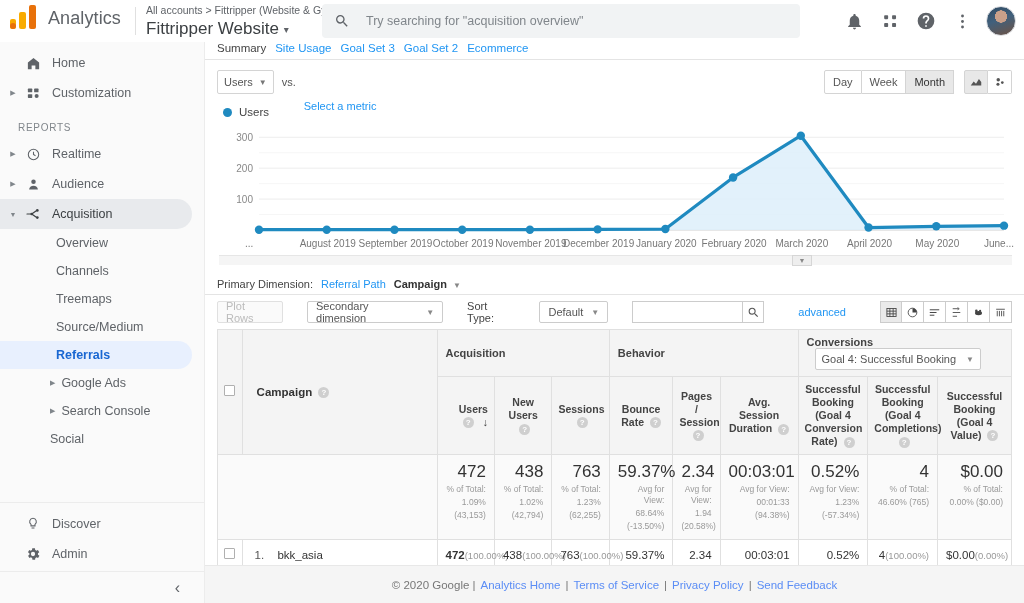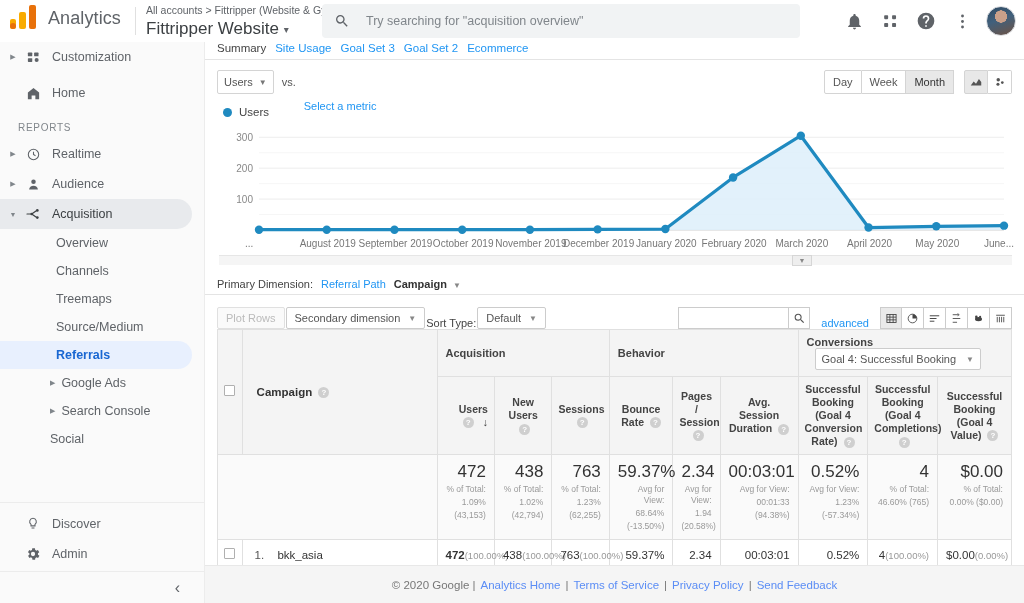--- a/index.html
+++ b/index.html
@@ -105,21 +105,21 @@
   .scrollstrip { height:12px; margin:1px 12px 0 14px; position:relative; }
   .scrollstrip .sbar { position:absolute; left:0; right:0; top:0; height:10px; background:#f5f5f5; border-top:1px solid #e6e6e6; }
   .scrollstrip .sthumb { position:absolute; right:200px; top:0; width:20px; height:11px;
     background:#eee; border:1px solid #d6d6d6; display:flex; align-items:center; justify-content:center; font-size:7px; color:#888; }
 
   .pdim { height:22px; display:flex; align-items:center; padding:0 12px; font-size:11px; color:#444; gap:8px;
     border-bottom:1px solid #e4e4e4; }
   .pdim .cur { font-weight:bold; color:#333; }
   .pdim .cv { font-size:8px; color:#888; margin-left:3px; }
 
-  .toolrow { height:34px; display:flex; align-items:flex-end; padding:0 12px; gap:1px; }
+  .toolrow { height:34px; display:flex; align-items:center; padding:0 12px; gap:24px; }
   .btn-ghost { height:22px; padding:0 8px; border:1px solid #e0e0e0; background:#fafafa; color:#bbb;
     font-size:11px; border-radius:2px; display:flex; align-items:center; }
   .btn-w { height:22px; padding:0 8px; border:1px solid #ccc; background:#fff; color:#555;
     font-size:11px; border-radius:2px; display:flex; align-items:center; cursor:pointer; }
   .btn-w .cv { margin-left:8px; font-size:8px; color:#888; }
   .lbl-sm { font-size:11px; color:#444; }
   .tbl-search { margin-left:auto; display:flex; align-items:center; }
   .tbl-search input { width:110px; height:22px; border:1px solid #ccc; border-right:0; outline:none;
     font-size:11px; padding:0 5px; font-family:"Liberation Sans", sans-serif; }
   .tbl-search .go { width:22px; height:22px; border:1px solid #ccc; background:#fff;
@@ -233,43 +233,43 @@
           </g>
         </svg>
     </div>
     <div class="avatar"></div>
   </div>
 </div>
 
 <div class="sidebar">
   <div class="nav-scroll">
 
+    <div class="nav-item" style="margin-top:6px;">
+      <span class="arrow"></span>
+      <span class="nicon">
+        <svg viewBox="0 0 24 24" width="15" height="15">
+            <path fill="#5f6368" d="M12 3L3 10.5V21h6v-6h6v6h6V10.5z"></path>
+          </svg>
+      </span>
+      <span class="nlabel">Home</span>
+    </div>
+
     <div class="nav-item">
       <span class="arrow">▶</span>
       <span class="nicon">
         <svg viewBox="0 0 24 24" width="15" height="15">
             <g fill="#5f6368">
               <rect x="3" y="4" width="7" height="6" rx="1"></rect>
               <rect x="13" y="4" width="7" height="6" rx="1"></rect>
               <rect x="3" y="13" width="7" height="6" rx="1"></rect>
               <circle cx="17" cy="16" r="3.2"></circle>
             </g>
           </svg>
       </span>
       <span class="nlabel">Customization</span>
-    </div>
-
-    <div class="nav-item" style="margin-top:6px;">
-      <span class="arrow"></span>
-      <span class="nicon">
-        <svg viewBox="0 0 24 24" width="15" height="15">
-            <path fill="#5f6368" d="M12 3L3 10.5V21h6v-6h6v6h6V10.5z"></path>
-          </svg>
-      </span>
-      <span class="nlabel">Home</span>
     </div>
 
     <div class="nav-section">REPORTS</div>
 
     <div class="nav-item">
       <span class="arrow">▶</span>
       <span class="nicon">
         <svg viewBox="0 0 24 24" width="15" height="15">
             <g fill="none" stroke="#5f6368" stroke-width="1.7">
               <circle cx="12" cy="12" r="8.3"></circle>

